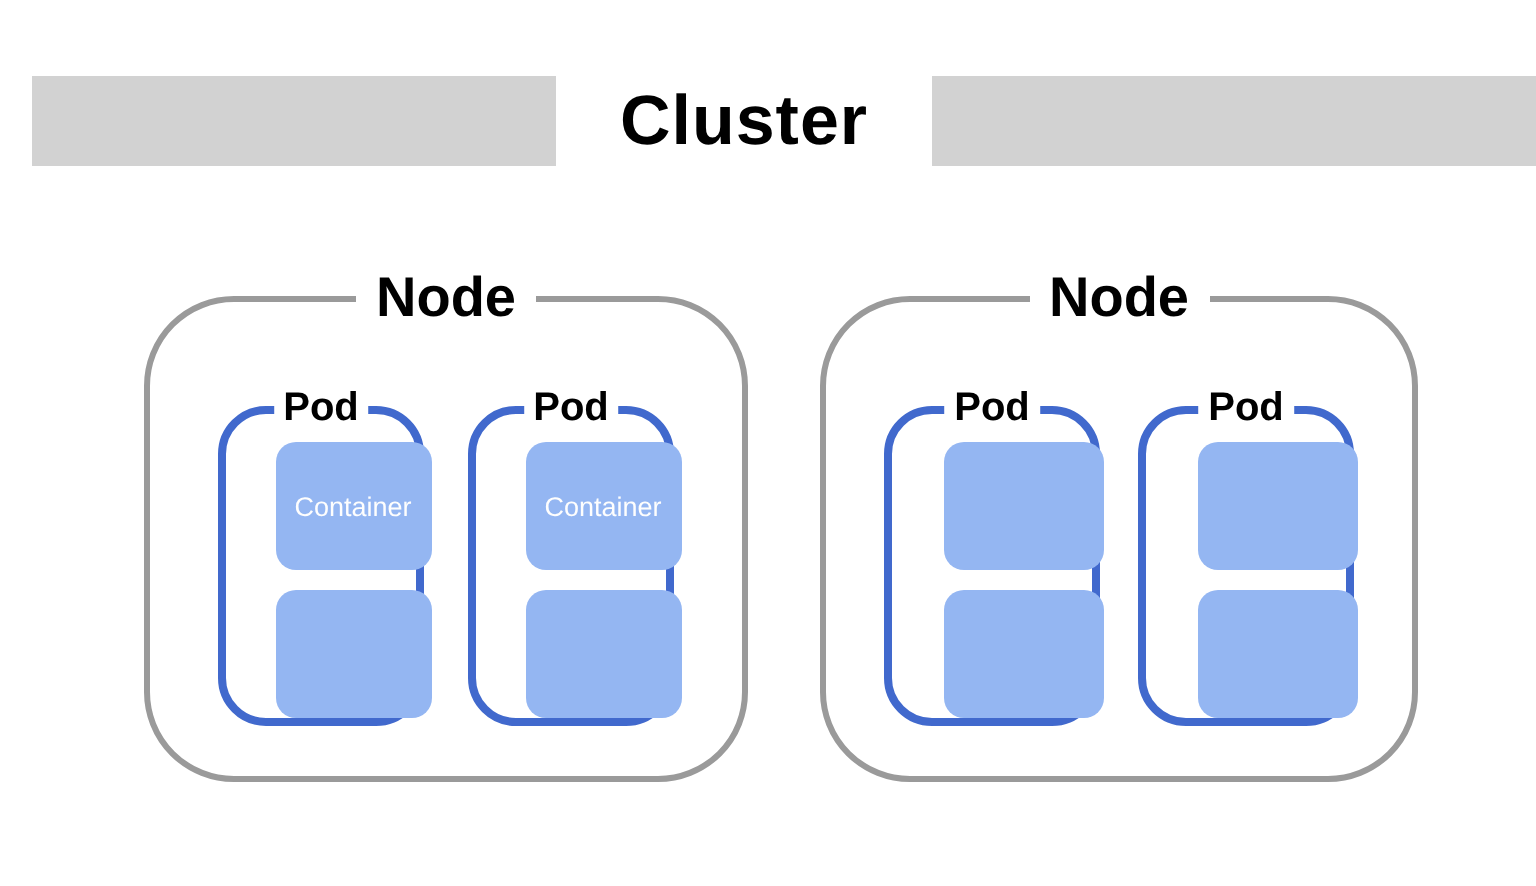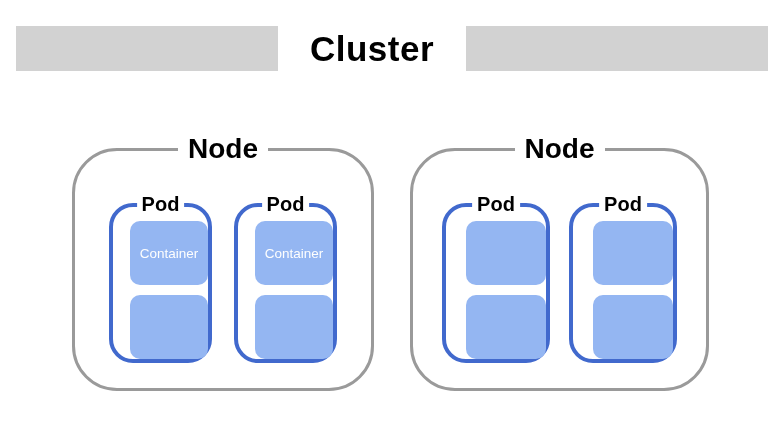--- a/index.html
+++ b/index.html
@@ -15,21 +15,21 @@
   html,body{
     width:768px; height:443px;
     background:var(--bg);
     font-family:"Liberation Sans", sans-serif;
     overflow:hidden;
     position:relative;
   }
 
   
   .header{
-    position:absolute; top:26px; left:0;
+    position:absolute; top:38px; left:0;
     width:768px; height:45px;
     display:grid;
     grid-template-columns:262px 1fr 302px;
     align-items:center;
     padding-left:16px;
   }
   .title-bar{
     height:45px;
     background:var(--bar);
   }
@@ -80,21 +80,21 @@
 
   
   .pod{
     position:relative;
     height:160px;
     border:4px solid var(--pod-border);
     border-radius:24px;
     background:var(--bg);
     display:flex;
     flex-direction:column;
-    align-items:flex-end;
+    align-items:center;
     padding-top:14px;
     gap:10px;
     padding-left:32px;
   }
   .node-1 .pod{ width:103px; }
   .node-2 .pod{ width:108px; }
 
   .pod-label{
     position:absolute;
     top:-14px; left:50%;

